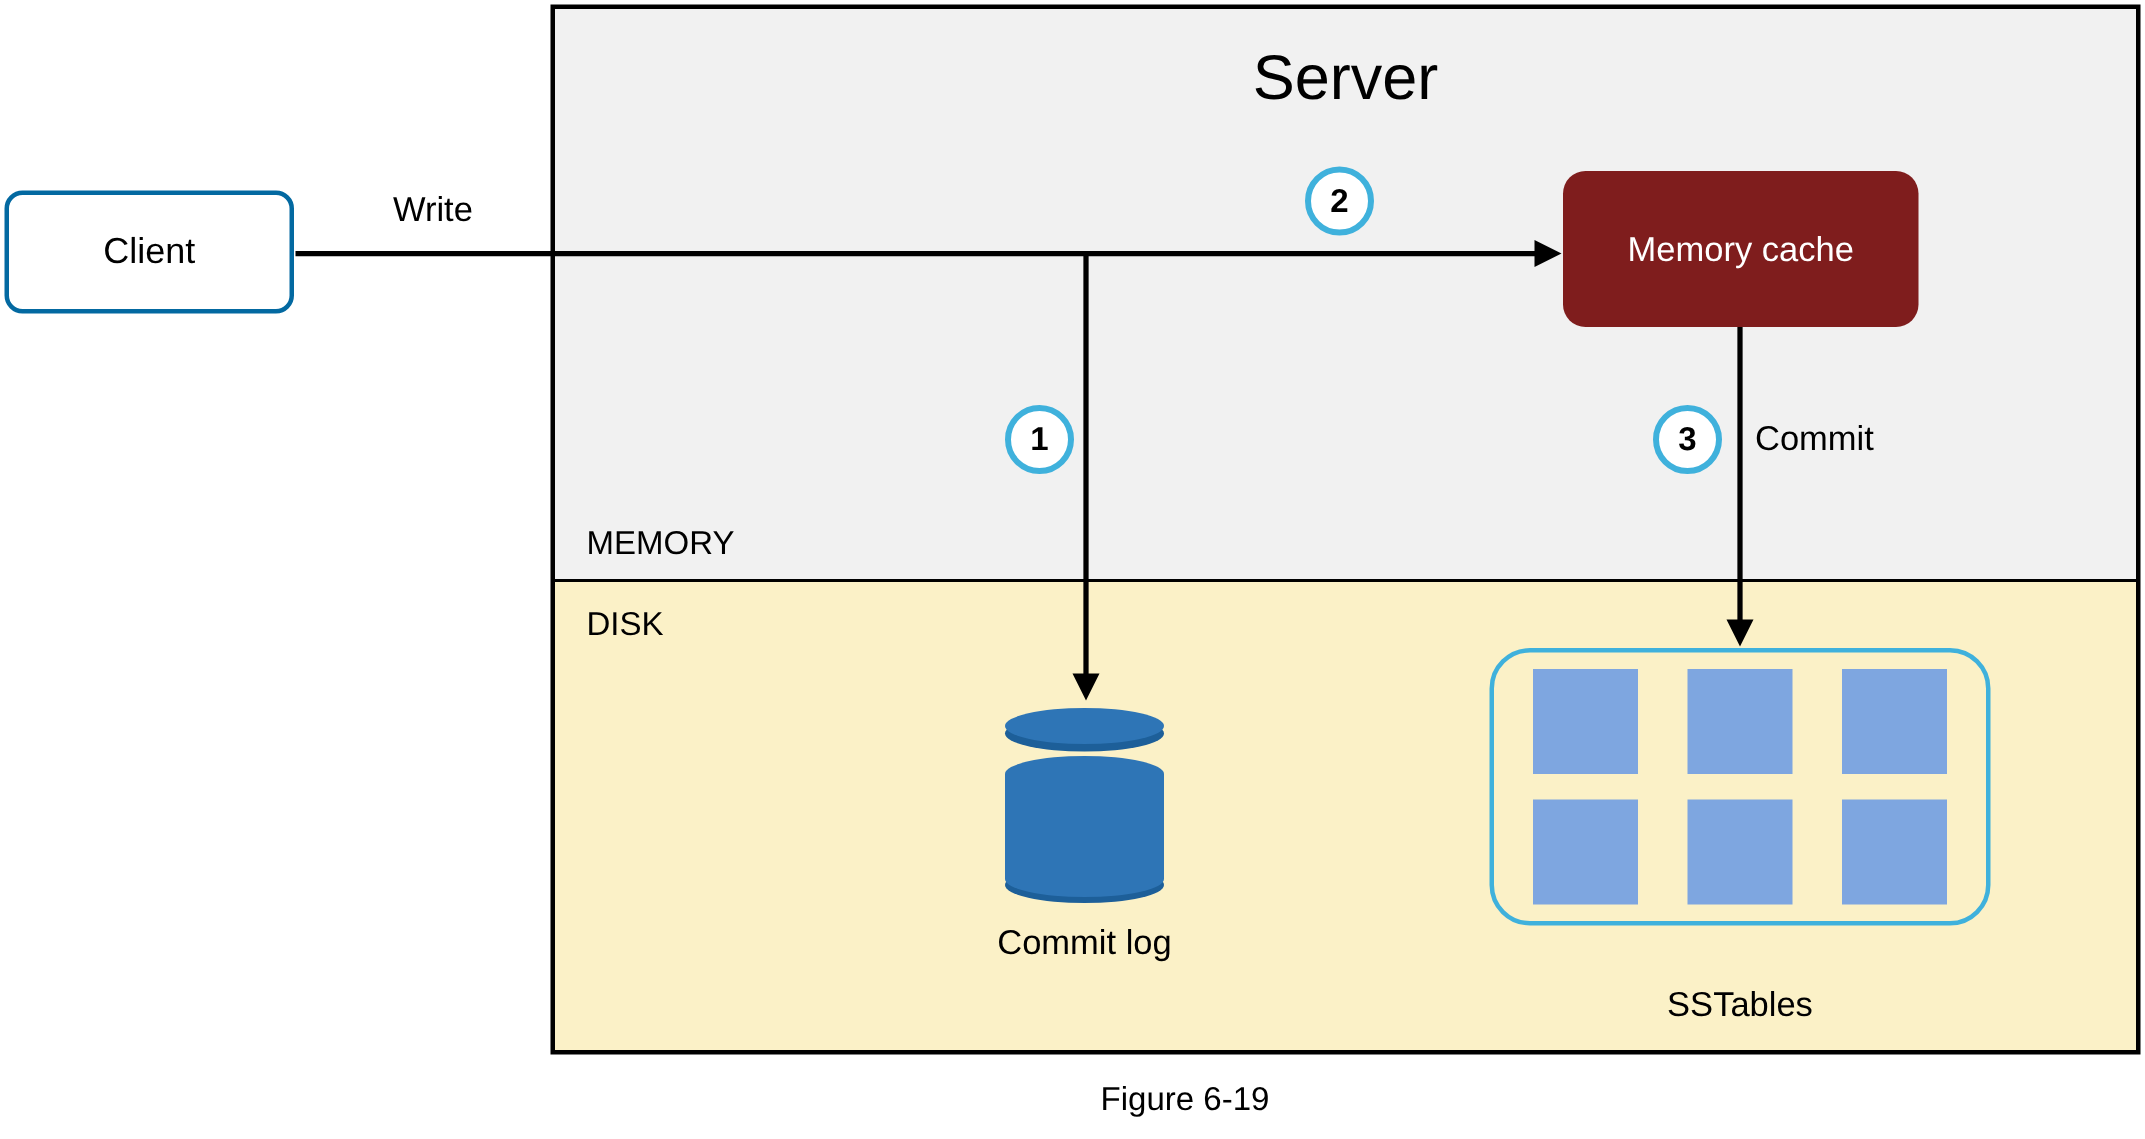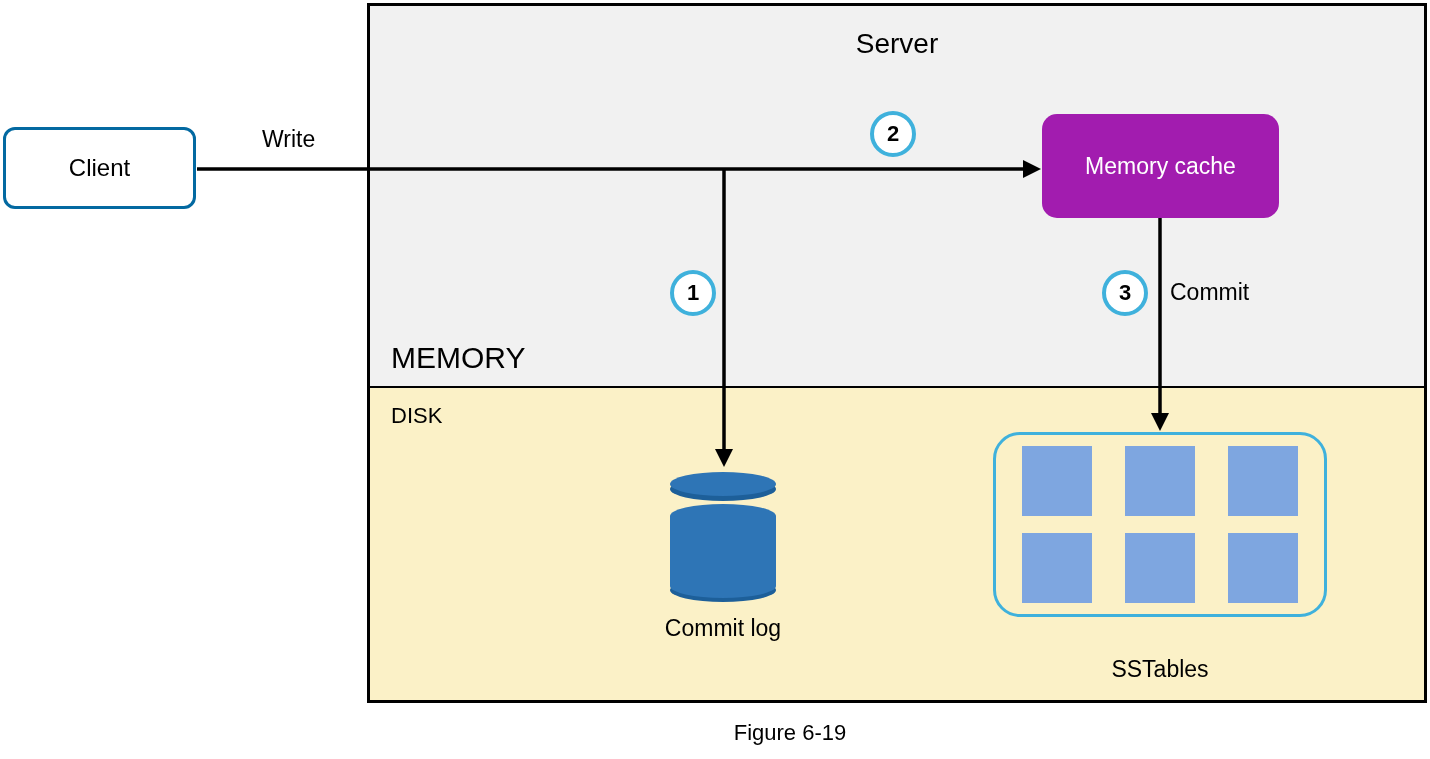--- a/index.html
+++ b/index.html
@@ -14,36 +14,36 @@
   }
   .memory-section{
     position:relative;width:100%;height:382px;background:#F1F1F1;
     border-bottom:2px solid #000;box-sizing:border-box;
   }
   .disk-section{
     position:relative;width:100%;height:312px;background:#FBF1C7;
   }
   .server-title{
     position:absolute;top:22px;left:0;width:100%;text-align:center;
-    font-size:28px;
+    font-size:42px;
   }
-  .memory-label{position:absolute;left:21px;bottom:11px;font-size:30px;margin-top:48px;}
+  .memory-label{position:absolute;left:21px;bottom:11px;font-size:22px;margin-top:48px;}
   .disk-label{position:absolute;left:21px;top:15px;font-size:22px;text-align:center;}
 
   
   .client{
     position:absolute;left:3px;top:127px;width:193px;height:82px;
     background:#fff;border:3px solid #0369a1;border-radius:12px;
     box-sizing:border-box;display:flex;align-items:center;justify-content:center;
     font-size:24px;
   }
   
   .memcache{
     position:absolute;left:1042px;top:114px;width:237px;height:104px;
-    background:#a21caf;border-radius:15px;color:#fff;
+    background:#7f1d1d;border-radius:15px;color:#fff;
     display:flex;align-items:center;justify-content:center;font-size:23px;
   }
   
   .sstables{
     position:absolute;left:993px;top:432px;width:334px;height:185px;
     border:3px solid #3FB1DC;border-radius:27px;box-sizing:border-box;
     display:grid;grid-template-columns:repeat(3,70px);grid-template-rows:repeat(2,70px);
     column-gap:33px;row-gap:17px;justify-content:center;align-content:center;
   }
   .sstable-square{background:#7EA6E0;}

